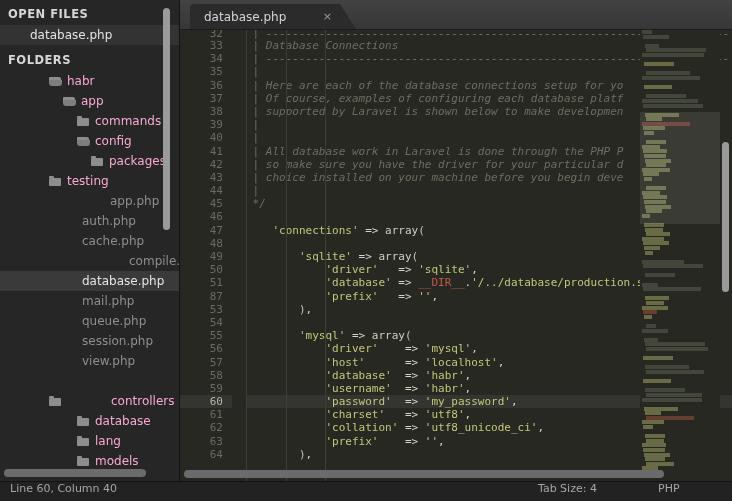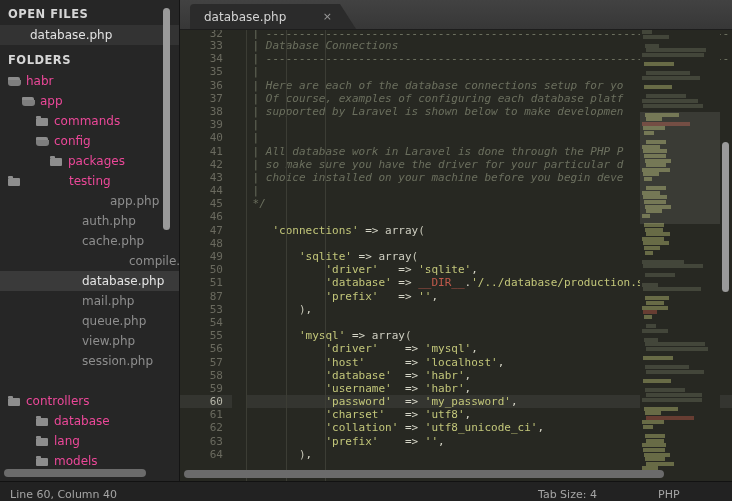--- a/index.html
+++ b/index.html
@@ -55,21 +55,21 @@
     line-height: 20px;
     font-size: 12px;
     color: #9b9b9b;
     white-space: nowrap;
     display: flex;
     align-items: center;
     padding-left: 8px;
     position: relative;
   }
   .sb-row.file { color: #8e8e8e; }
-  .sb-row.folder { color: #ec4899; }
+  .sb-row.folder { color: #f9a8d4; margin-left: 41px; }
   .sb-row.selected {
     background: #3a3a3a;
     color: #e4e4e4;
   }
   .sb-row.openfile {
     background: #333333;
     color: #e2e2e2;
     padding-left: 30px;
   }
 
@@ -301,21 +301,21 @@
     background: #6b6b6b;
     border-radius: 4px;
   }
 
   
   #statusbar {
     height: 20px;
     background: #222222;
     border-top: 1px solid #121212;
     display: flex;
-    align-items: flex-end;
+    align-items: flex-start;
     font-size: 11px;
     color: #a5a5a5;
     position: relative;
   }
   #status-pos { padding-left: 10px; }
   #status-tab { position: absolute; left: 538px; }
   #status-syntax { position: absolute; left: 658px; }
 </style>
 </head>
 <body>
@@ -350,25 +350,25 @@
             <span class="sb-label">commands</span>
           </div>
           <div class="sb-row folder" style="padding-left: 36px;">
             <span class="ficon open"></span>
             <span class="sb-label">config</span>
           </div>
           <div class="sb-row folder" style="padding-left: 50px;">
             <span class="ficon closed"></span>
             <span class="sb-label">packages</span>
           </div>
-          <div class="sb-row folder" style=" gap: 43px;">
+          <div class="sb-row folder" style="">
             <span class="ficon closed"></span>
             <span class="sb-label">testing</span>
           </div>
-          <div class="sb-row file" style="padding-left: 68px; margin-left: 24px;">
+          <div class="sb-row file" style="padding-left: 92px;">
             <span class="ficon"></span>
             <span class="sb-label">app.php</span>
           </div>
           <div class="sb-row file" style="padding-left: 64px;">
             <span class="ficon"></span>
             <span class="sb-label">auth.php</span>
           </div>
           <div class="sb-row file" style="padding-left: 64px;">
             <span class="ficon"></span>
             <span class="sb-label">cache.php</span>
@@ -384,30 +384,30 @@
           <div class="sb-row file" style="padding-left: 64px;">
             <span class="ficon"></span>
             <span class="sb-label">mail.php</span>
           </div>
           <div class="sb-row file" style="padding-left: 64px;">
             <span class="ficon"></span>
             <span class="sb-label">queue.php</span>
           </div>
           <div class="sb-row file" style="padding-left: 64px;">
             <span class="ficon"></span>
+            <span class="sb-label">session.php</span>
+          </div>
+          <div class="sb-row file" style="padding-left: 64px;">
+            <span class="ficon"></span>
             <span class="sb-label">view.php</span>
           </div>
           <div class="sb-row file" style="padding-left: 64px;">
             <span class="ficon"></span>
-            <span class="sb-label">session.php</span>
-          </div>
-          <div class="sb-row file" style="padding-left: 64px;">
-            <span class="ficon"></span>
-          </div>
-          <div class="sb-row folder" style="">
+          </div>
+          <div class="sb-row folder" style=" gap: 44px;">
             <span class="ficon closed"></span>
             <span class="sb-label">controllers</span>
           </div>
           <div class="sb-row folder" style="padding-left: 36px;">
             <span class="ficon closed"></span>
             <span class="sb-label">database</span>
           </div>
           <div class="sb-row folder" style="padding-left: 36px;">
             <span class="ficon closed"></span>
             <span class="sb-label">lang</span>

